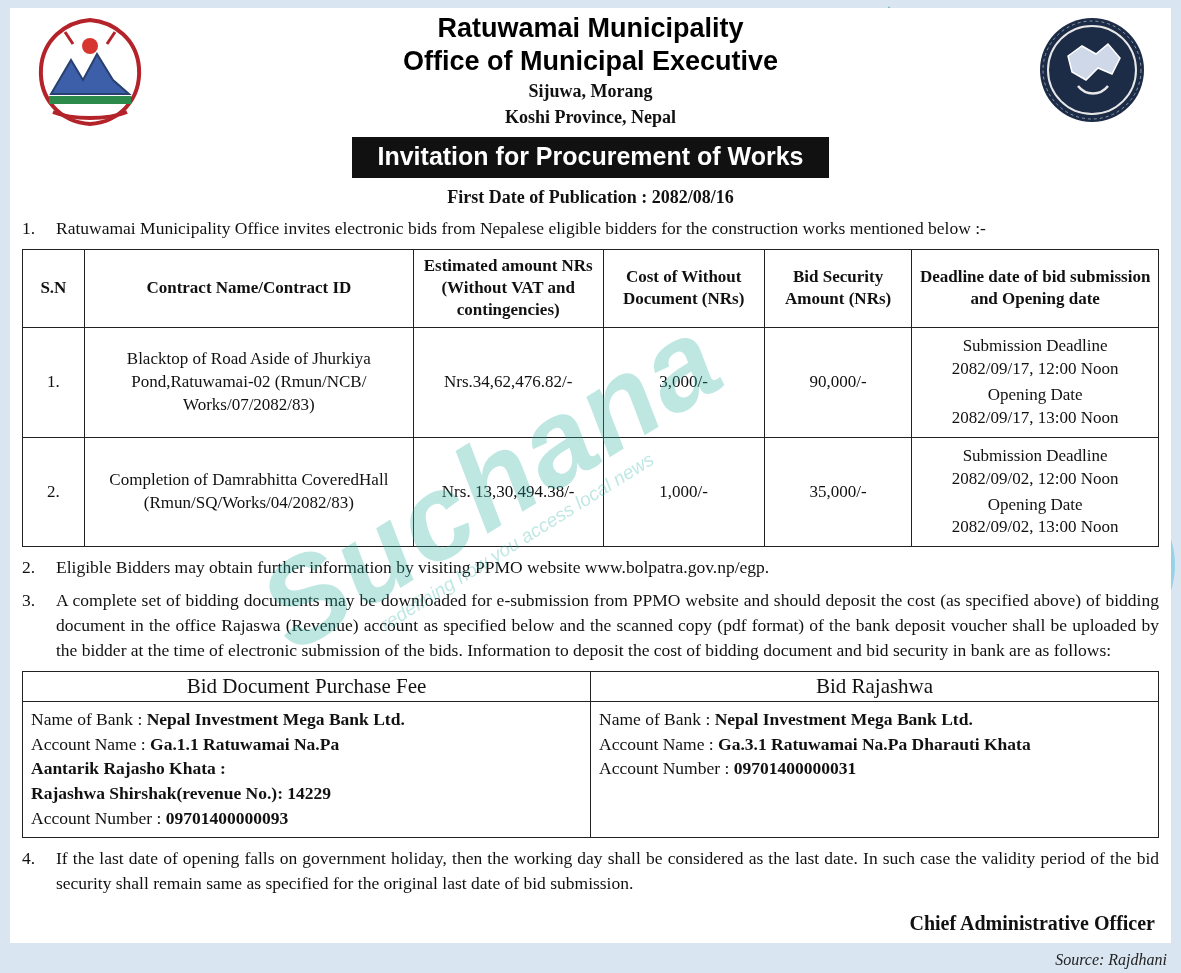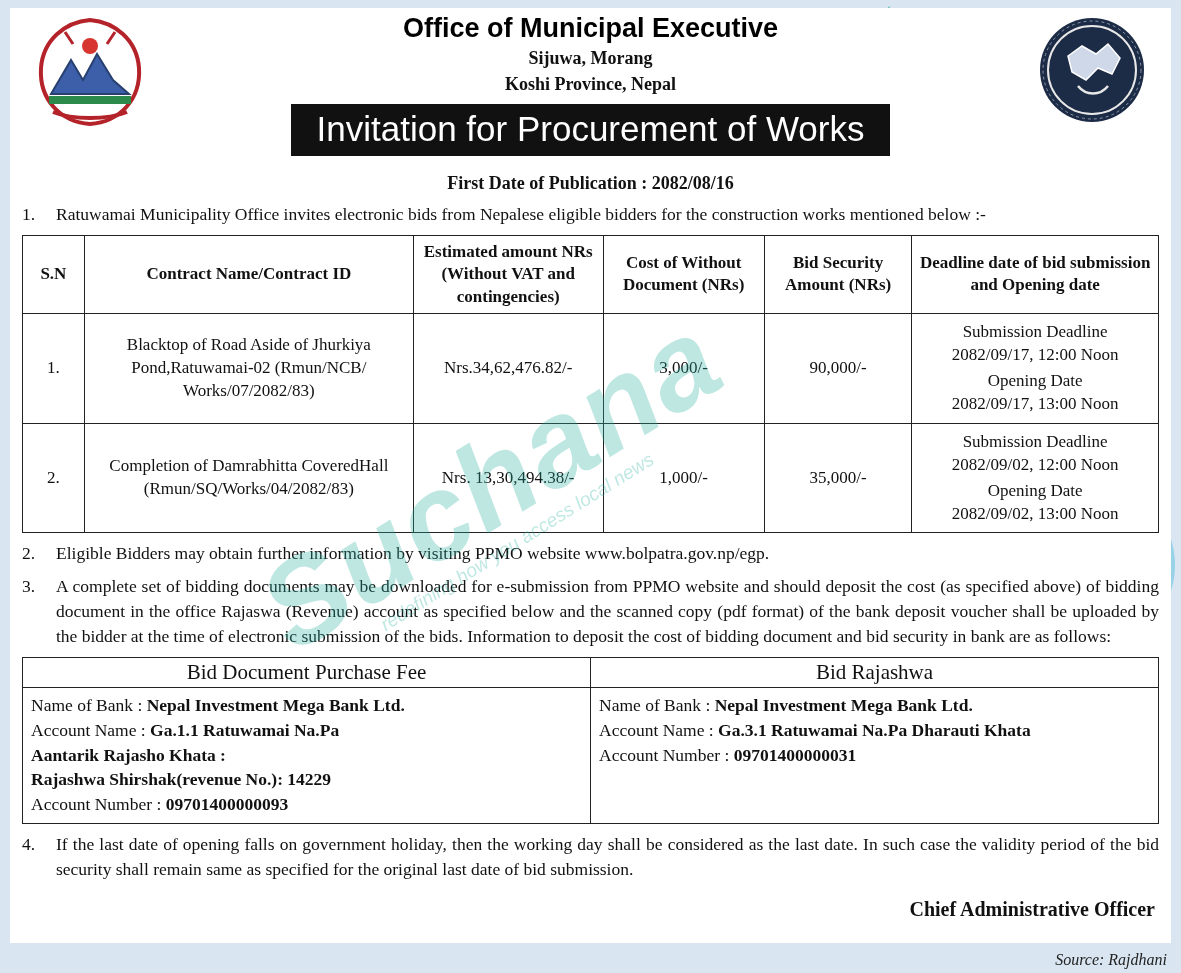--- a/index.html
+++ b/index.html
@@ -22,24 +22,24 @@
   .hdr { display:flex; align-items:flex-start; }
   .logo-box { width:135px; display:flex; justify-content:center; padding-top:4px; }
   .titles { flex:1; text-align:center; }
   .org-name, .office-name {
     font-family:"Liberation Sans", sans-serif;
     font-weight:bold; font-size:27px; line-height:1.22; color:#000;
   }
   .addr { font-weight:bold; font-size:18px; line-height:1.45; }
   .banner {
     display:inline-block; background:#111; color:#fff;
-    font-family:"Liberation Sans", sans-serif; font-weight:normal;
-    font-size:35px; padding:5px 26px 7px 26px; margin-top:7px;
-  }
-  .pubdate { text-align:center; font-weight:bold; font-size:18px; margin-top:17px; }
+    font-family:"Liberation Sans", sans-serif; font-weight:bold;
+    font-size:25px; padding:5px 26px 7px 26px; margin-top:7px;
+  }
+  .pubdate { text-align:center; font-weight:bold; font-size:18px; margin-top:9px; }
   
   .item { display:flex; margin-top:8px; font-size:17.5px; line-height:1.42; }
   .item .num { width:34px; flex:0 0 34px; }
   .item .txt { flex:1; text-align:justify; }
   
   table { border-collapse:collapse; width:100%; }
   table.works { margin-top:8px; }
   table.works th, table.works td {
     border:1.5px solid #222; text-align:center; vertical-align:middle;
     font-size:17px; padding:4px 6px;
@@ -106,20 +106,21 @@
         <svg width="110" height="112" viewBox="0 0 110 112">
           <path d="M55 4 C80 6 102 24 104 52 C106 84 84 106 55 108 C26 106 4 84 6 52 C8 24 30 6 55 4 Z" fill="#fff" stroke="#b5232a" stroke-width="4"></path>
           <circle cx="55" cy="30" r="8" fill="#d7352f"></circle>
           <path d="M16 78 L36 44 L48 64 L62 38 L78 64 L94 78 Z" fill="#3d5ea8" stroke="#27406f" stroke-width="2"></path>
           <path d="M14 80 H96 V88 H14 Z" fill="#2c8a4b"></path>
           <path d="M30 16 L38 28 M80 16 L72 28" stroke="#b5232a" stroke-width="3"></path>
           <path d="M18 96 C38 104 72 104 92 96" stroke="#b5232a" stroke-width="4" fill="none"></path>
         </svg>
       </div>
       <div class="titles">
+        <div class="org-name">Ratuwamai Municipality</div>
         <div class="office-name">Office of Municipal Executive</div>
         <div class="addr">Sijuwa, Morang</div>
         <div class="addr">Koshi Province, Nepal</div>
         <div class="banner">Invitation for Procurement of Works</div>
       </div>
       <div class="logo-box">
         <svg width="108" height="108" viewBox="0 0 108 108">
           <circle cx="54" cy="54" r="52" fill="#1c2b46"></circle>
           <circle cx="54" cy="54" r="44" fill="none" stroke="#e8e8e8" stroke-width="2"></circle>
           <path d="M30 40 L44 30 L58 38 L70 28 L82 42 L74 58 L60 52 L48 64 L34 56 Z" fill="#cfd8e8" stroke="#fff" stroke-width="1.5"></path>

